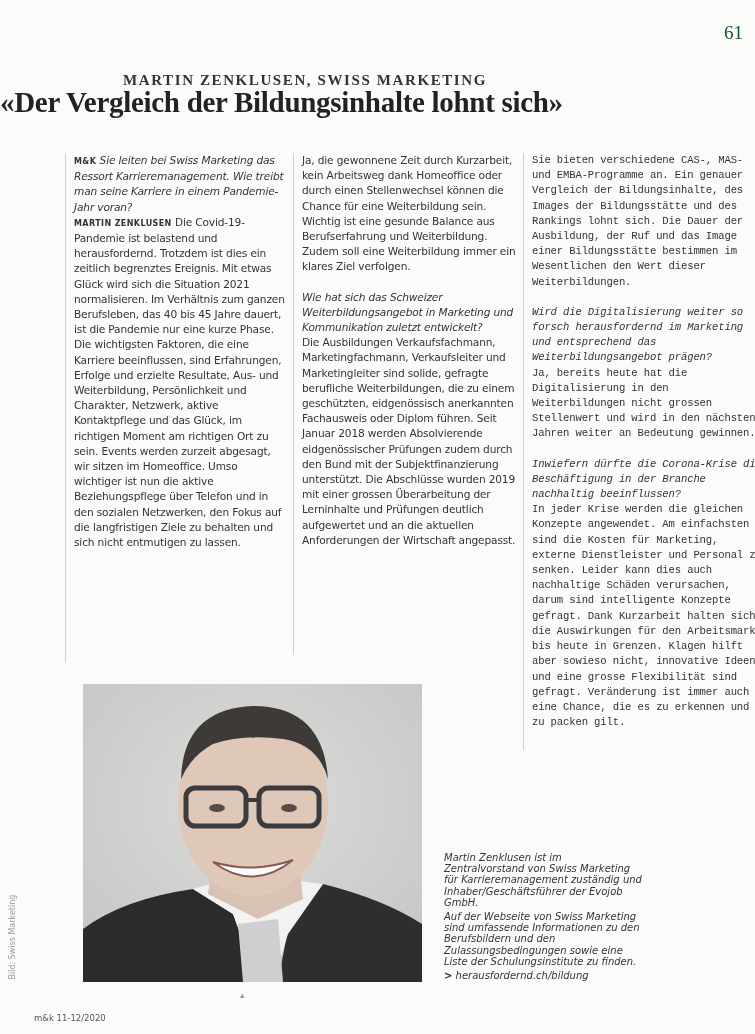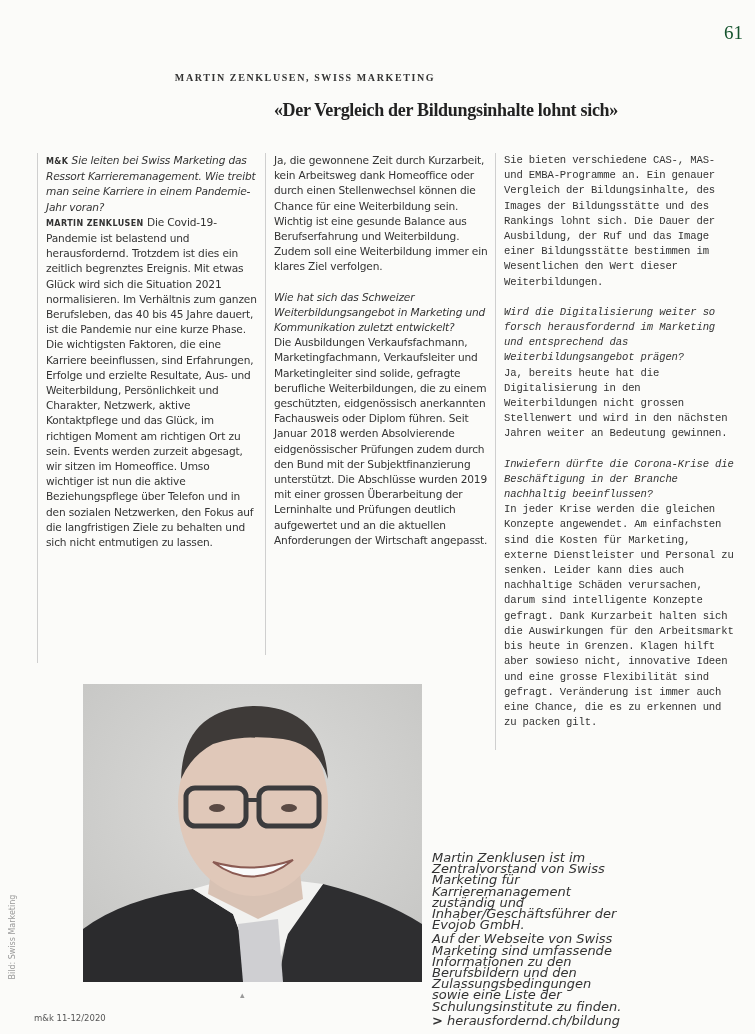--- a/index.html
+++ b/index.html
@@ -7,47 +7,48 @@
     width: 755px; height: 1034px; position: relative; overflow: hidden;
     background: #fbfbf9; color: #2a2a2a;
     font-family: "DejaVu Sans", sans-serif;
   }
   .page-number {
     position: absolute; right: 12px; top: 22px;
     font-family: "Liberation Serif", serif; font-size: 19px; color: #14532d;
   }
   .kicker {
     position: absolute; left: 0; width: 610px; top: 72px; text-align: center;
-    font-family: "Liberation Serif", serif; font-weight: bold; font-size: 10px;
+    font-family: "Liberation Serif", serif; font-weight: bold; font-size: 15px;
     letter-spacing: 1.6px; color: #333;
   }
   .headline {
-    position: absolute; left: 0; width: 610px; top: 88px; text-align: right;
-    font-family: "Liberation Serif", serif; font-weight: bold; font-size: 18px;
-    line-height: 28px; color: #222; margin: 8px; letter-spacing: -0.3px;
+    position: absolute; left: 0; width: 610px; top: 88px; text-align: left;
+    font-family: "Liberation Serif", serif; font-weight: bold; font-size: 29px;
+    line-height: 28px; color: #222; margin: 0; letter-spacing: -0.3px;
   }
   .col {
     position: absolute; top: 153px;
     font-size: 10.6px; line-height: 15.2px; color: #333;
     border-left: 1px solid #cfcfcf; padding-left: 8px;
     letter-spacing: -0.15px;
+    margin-left: 28px;
   }
   .col1 { left: 37px; width: 212px; height: 510px; }
   .col2 { left: 265px; width: 220px; height: 502px; }
   .col3 { left: 495px; width: 232px; height: 597px; font-family: Liberation Mono, monospace; }
   .col p { margin: 0 0 15px 0; }
   .q { font-style: italic; }
   .lead { font-size: 8px; font-weight: bold; letter-spacing: 0.4px; }
   .photo {
     position: absolute; left: 83px; top: 684px; width: 339px; height: 298px;
     background: #d4d4d2; overflow: hidden;
   }
   .caption {
-    position: absolute; left: 432px; top: 852px; width: 200px;
-    font-size: 13px; line-height: 11.2px; font-style: italic; color: #333;
+    position: absolute; left: 444px; top: 852px; width: 200px;
+    font-size: 10px; line-height: 11.2px; font-style: italic; color: #333;
   }
   .caption p { margin: 0 0 3px 0; }
   .caption .link { font-style: italic; }
   .caption .arrow { font-style: normal; font-weight: bold; }
   .credit {
     position: absolute; left: -28px; top: 935px; transform: rotate(-90deg);
     font-size: 8px; color: #999; white-space: nowrap; width: 80px;
   }
   .footer {
     position: absolute; left: 34px; top: 1013px; font-size: 8.5px; color: #555;

